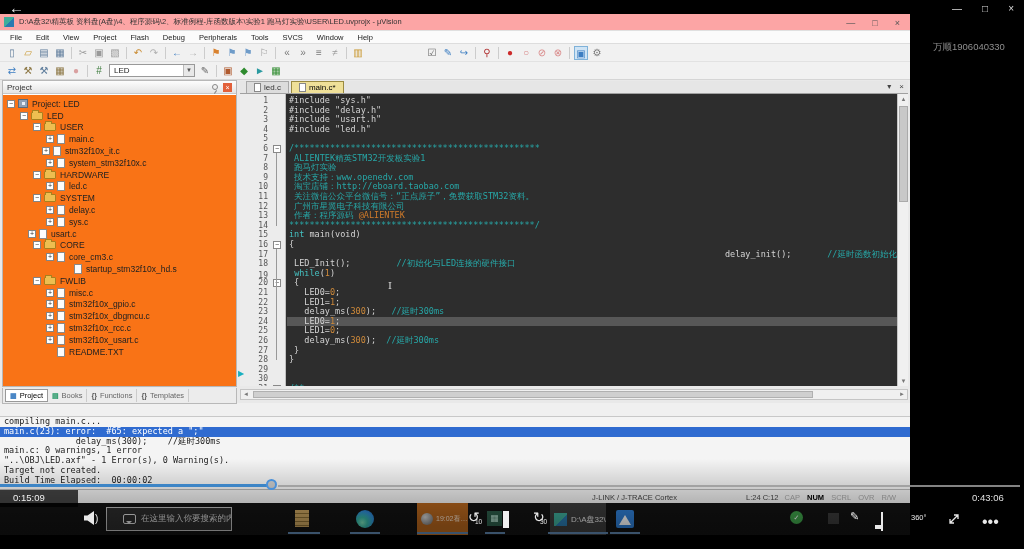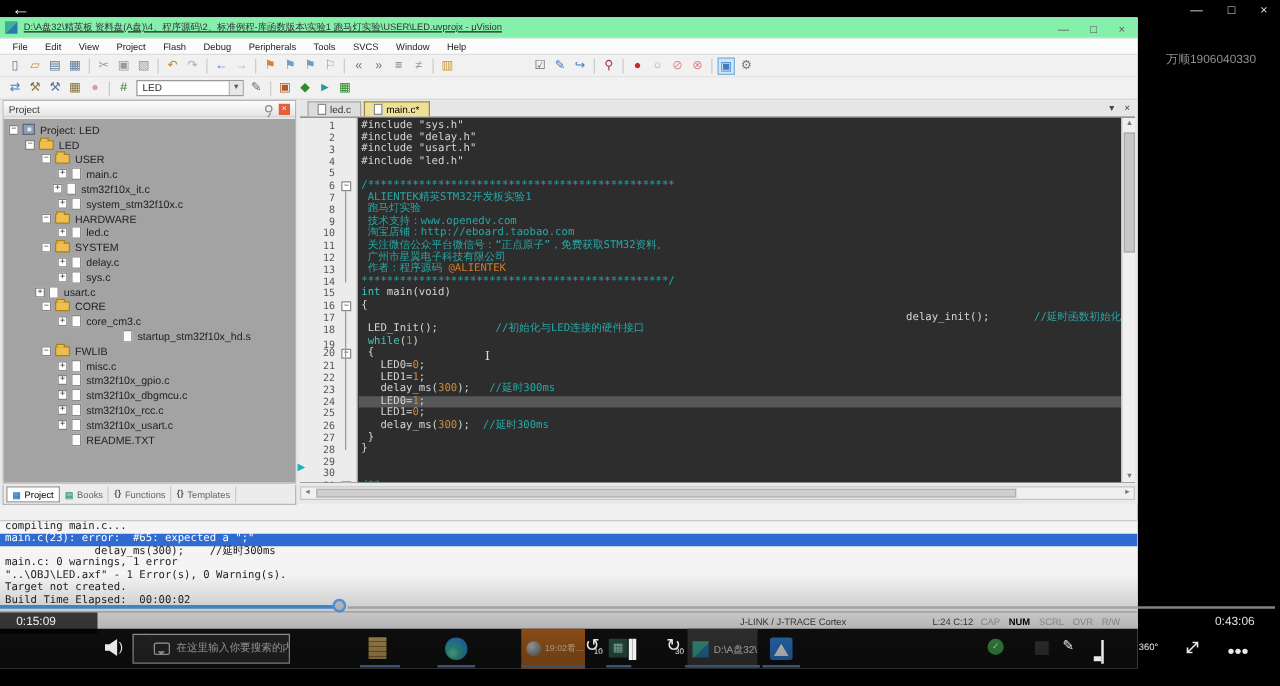--- a/index.html
+++ b/index.html
@@ -24,21 +24,21 @@
   .rot-n{position:absolute;left:7px;top:10px;font-size:6.5px;}
   .pausebars{width:10px;height:12px;border-left:3px solid #f0f0f0;border-right:3px solid #f0f0f0;}
   .pipbox{width:15px;height:11px;border:1.5px solid #e8e8e8;position:relative;}
   .pipbox i{position:absolute;right:1px;bottom:1px;width:6px;height:4px;background:#e8e8e8;}
   .vgrad{position:absolute;left:0;top:445px;width:910px;height:76px;pointer-events:none;
          background:linear-gradient(rgba(0,0,0,0),rgba(0,0,0,.38) 88%);}
   
   .video{position:absolute;left:0;top:14px;width:910px;height:521px;background:#f0f0f0;}
   
   .keil{position:absolute;left:0;top:0;width:910px;height:489px;background:#f0f0f0;font-size:8px;color:#222;}
-  .kt-title{position:absolute;left:0;top:0;width:910px;height:17px;background:#86efac;border-bottom:1px solid #e0e0e0;display:flex;align-items:center;text-decoration:underline;}
+  .kt-title{position:absolute;left:0;top:0;width:910px;height:17px;background:#fca5a5;border-bottom:1px solid #e0e0e0;display:flex;align-items:center;}
   .k-appico{width:10px;height:10px;margin:0 5px 0 4px;background:linear-gradient(135deg,#3fae9c 55%,#2a7ab0 55%);position:relative;}
   .k-title-text{font-size:7.5px;color:#333;white-space:nowrap;}
   .k-ctl{position:absolute;right:10px;top:0;height:17px;display:flex;gap:17px;align-items:center;color:#555;font-size:9px;}
   .k-ctl span{cursor:pointer;}
   .kt-menu{position:absolute;left:0;top:17px;width:910px;height:13px;background:#fbfbfb;border-bottom:1px solid #ddd;display:flex;align-items:center;padding-left:3px;}
   .mi{padding:0 7px;font-size:7.5px;color:#222;cursor:pointer;}
   .kt-tb{position:absolute;left:0;width:910px;height:18px;background:#f1f1f1;display:flex;align-items:center;padding-left:4px;}
   .kt-tb1{top:30px;border-bottom:1px solid #e2e2e2;}
   .kt-tb2{top:48px;border-bottom:1px solid #d5d5d5;}
   .ti{width:14px;height:14px;margin:0 1px;font-size:10px;line-height:14px;text-align:center;cursor:pointer;}
@@ -48,21 +48,21 @@
   .combo{width:86px;height:13px;background:#fff;border:1px solid #999;margin:0 2px;display:flex;align-items:center;font-size:8px;padding-left:4px;position:relative;cursor:pointer;}
   .combo i{position:absolute;right:0;top:0;width:11px;height:11px;border-left:1px solid #bbb;font-style:normal;font-size:6px;line-height:11px;text-align:center;color:#555;background:#e8e8e8;}
   
   .kt-main{position:absolute;left:0;top:66px;width:910px;height:323px;background:#e9e9e9;}
   .panel{position:absolute;left:2px;top:0;width:235px;height:307px;border:1px solid #b8b8b8;background:#fff;}
   .panel-head{height:13px;background:linear-gradient(#fdfdfd,#e4e4e4);border-bottom:1px solid #c8c8c8;display:flex;align-items:center;padding:0 4px;font-size:8px;color:#333;}
   .ph-sp{flex:1;}
   .pin{width:6px;height:6px;border:1px solid #888;border-radius:50%;position:relative;margin-right:5px;cursor:pointer;}
   .pin::after{content:"";position:absolute;left:2px;top:5px;width:1px;height:4px;background:#888;transform:rotate(35deg);}
   .xbox{width:9px;height:9px;background:#e2603a;color:#fff;font-size:7px;line-height:9px;text-align:center;cursor:pointer;}
-  .tree{position:absolute;left:0;top:14px;right:0;bottom:0;overflow:hidden;background:#a3a3a3;padding-top:3px;}
+  .tree{position:absolute;left:0;top:14px;right:0;bottom:0;overflow:hidden;background:#f97316;padding-top:3px;}
   .trow{height:11.8px;display:flex;align-items:center;font-size:8.5px;color:#222;white-space:nowrap;cursor:pointer;}
   .exp{width:8px;height:8px;border:1px solid #848484;background:#fff;font-size:7px;line-height:6px;text-align:center;color:#333;margin-right:3px;flex:none;}
   .ic-folder{width:12px;height:8px;background:#eebe50;border:1px solid #a8801e;border-radius:1px;position:relative;margin-right:4px;flex:none;}
   .ic-folder::before{content:"";position:absolute;left:0;top:-3px;width:5px;height:2px;background:#eebe50;border:1px solid #a8801e;border-bottom:none;}
   .ic-file{width:8px;height:10px;background:#fdfdfd;border:1px solid #8a8a8a;margin-right:4px;flex:none;}
   .ic-target{width:10px;height:9px;background:#8fa0b4;border:1px solid #5a6a7a;margin-right:4px;flex:none;position:relative;}
   .ic-target::after{content:"";position:absolute;left:3px;top:2px;width:3px;height:3px;background:#e8eef5;}
   .ptabs{position:absolute;left:2px;top:308px;width:235px;height:16px;background:#ececec;border:1px solid #b8b8b8;border-top:none;display:flex;align-items:center;padding-left:2px;}
   .ptab{display:flex;align-items:center;gap:3px;font-size:7.5px;color:#666;padding:1px 4px;cursor:pointer;border-right:1px solid #ccc;height:13px;}
   .ptab.on{background:#fff;border:1px solid #999;color:#000;}
@@ -295,21 +295,21 @@
               <div class="trow" style="padding-left: 30px;">
                 <span class="exp">−</span>
                 <span class="ic-folder"></span>
                 <span>CORE</span>
               </div>
               <div class="trow" style="padding-left: 43px;">
                 <span class="exp">+</span>
                 <span class="ic-file"></span>
                 <span>core_cm3.c</span>
               </div>
-              <div class="trow" style="padding-left: 60px; margin-left: 24px;">
+              <div class="trow" style="padding-left: 60px;">
                 <span class="exp" style="visibility: hidden;"></span>
                 <span class="ic-file"></span>
                 <span>startup_stm32f10x_hd.s</span>
               </div>
               <div class="trow" style="padding-left: 30px;">
                 <span class="exp">−</span>
                 <span class="ic-folder"></span>
                 <span>FWLIB</span>
               </div>
               <div class="trow" style="padding-left: 43px;">

